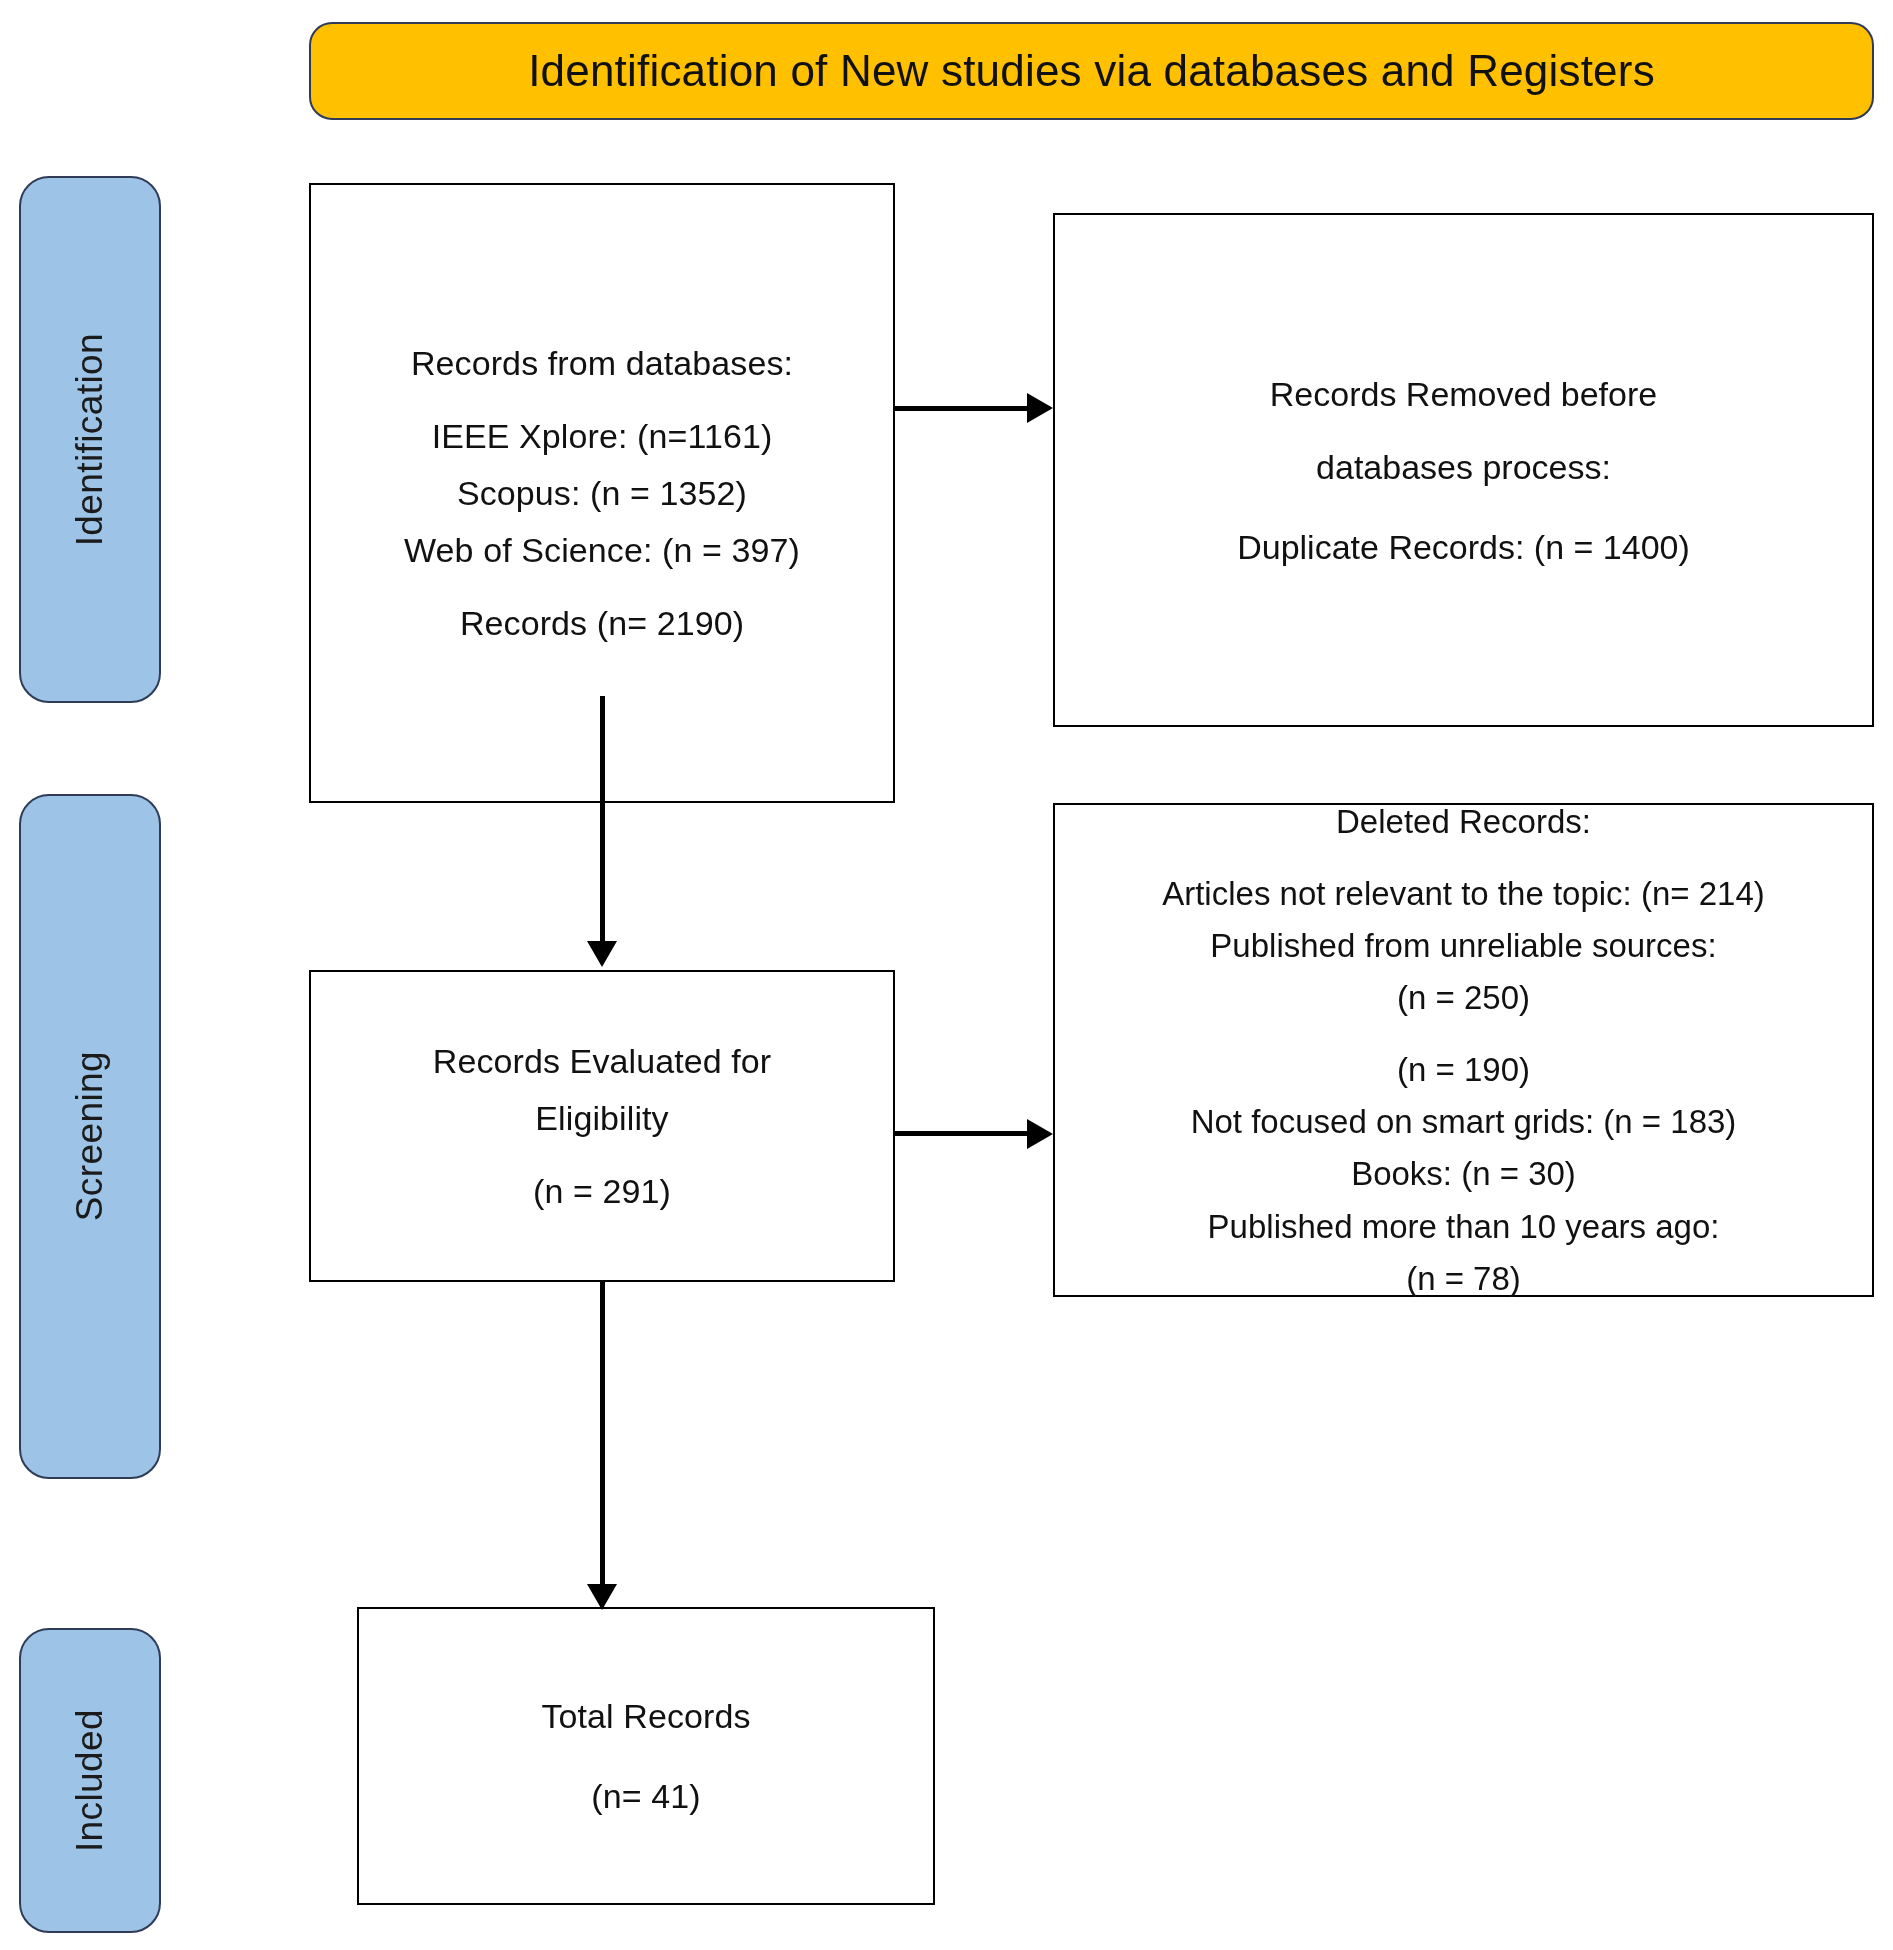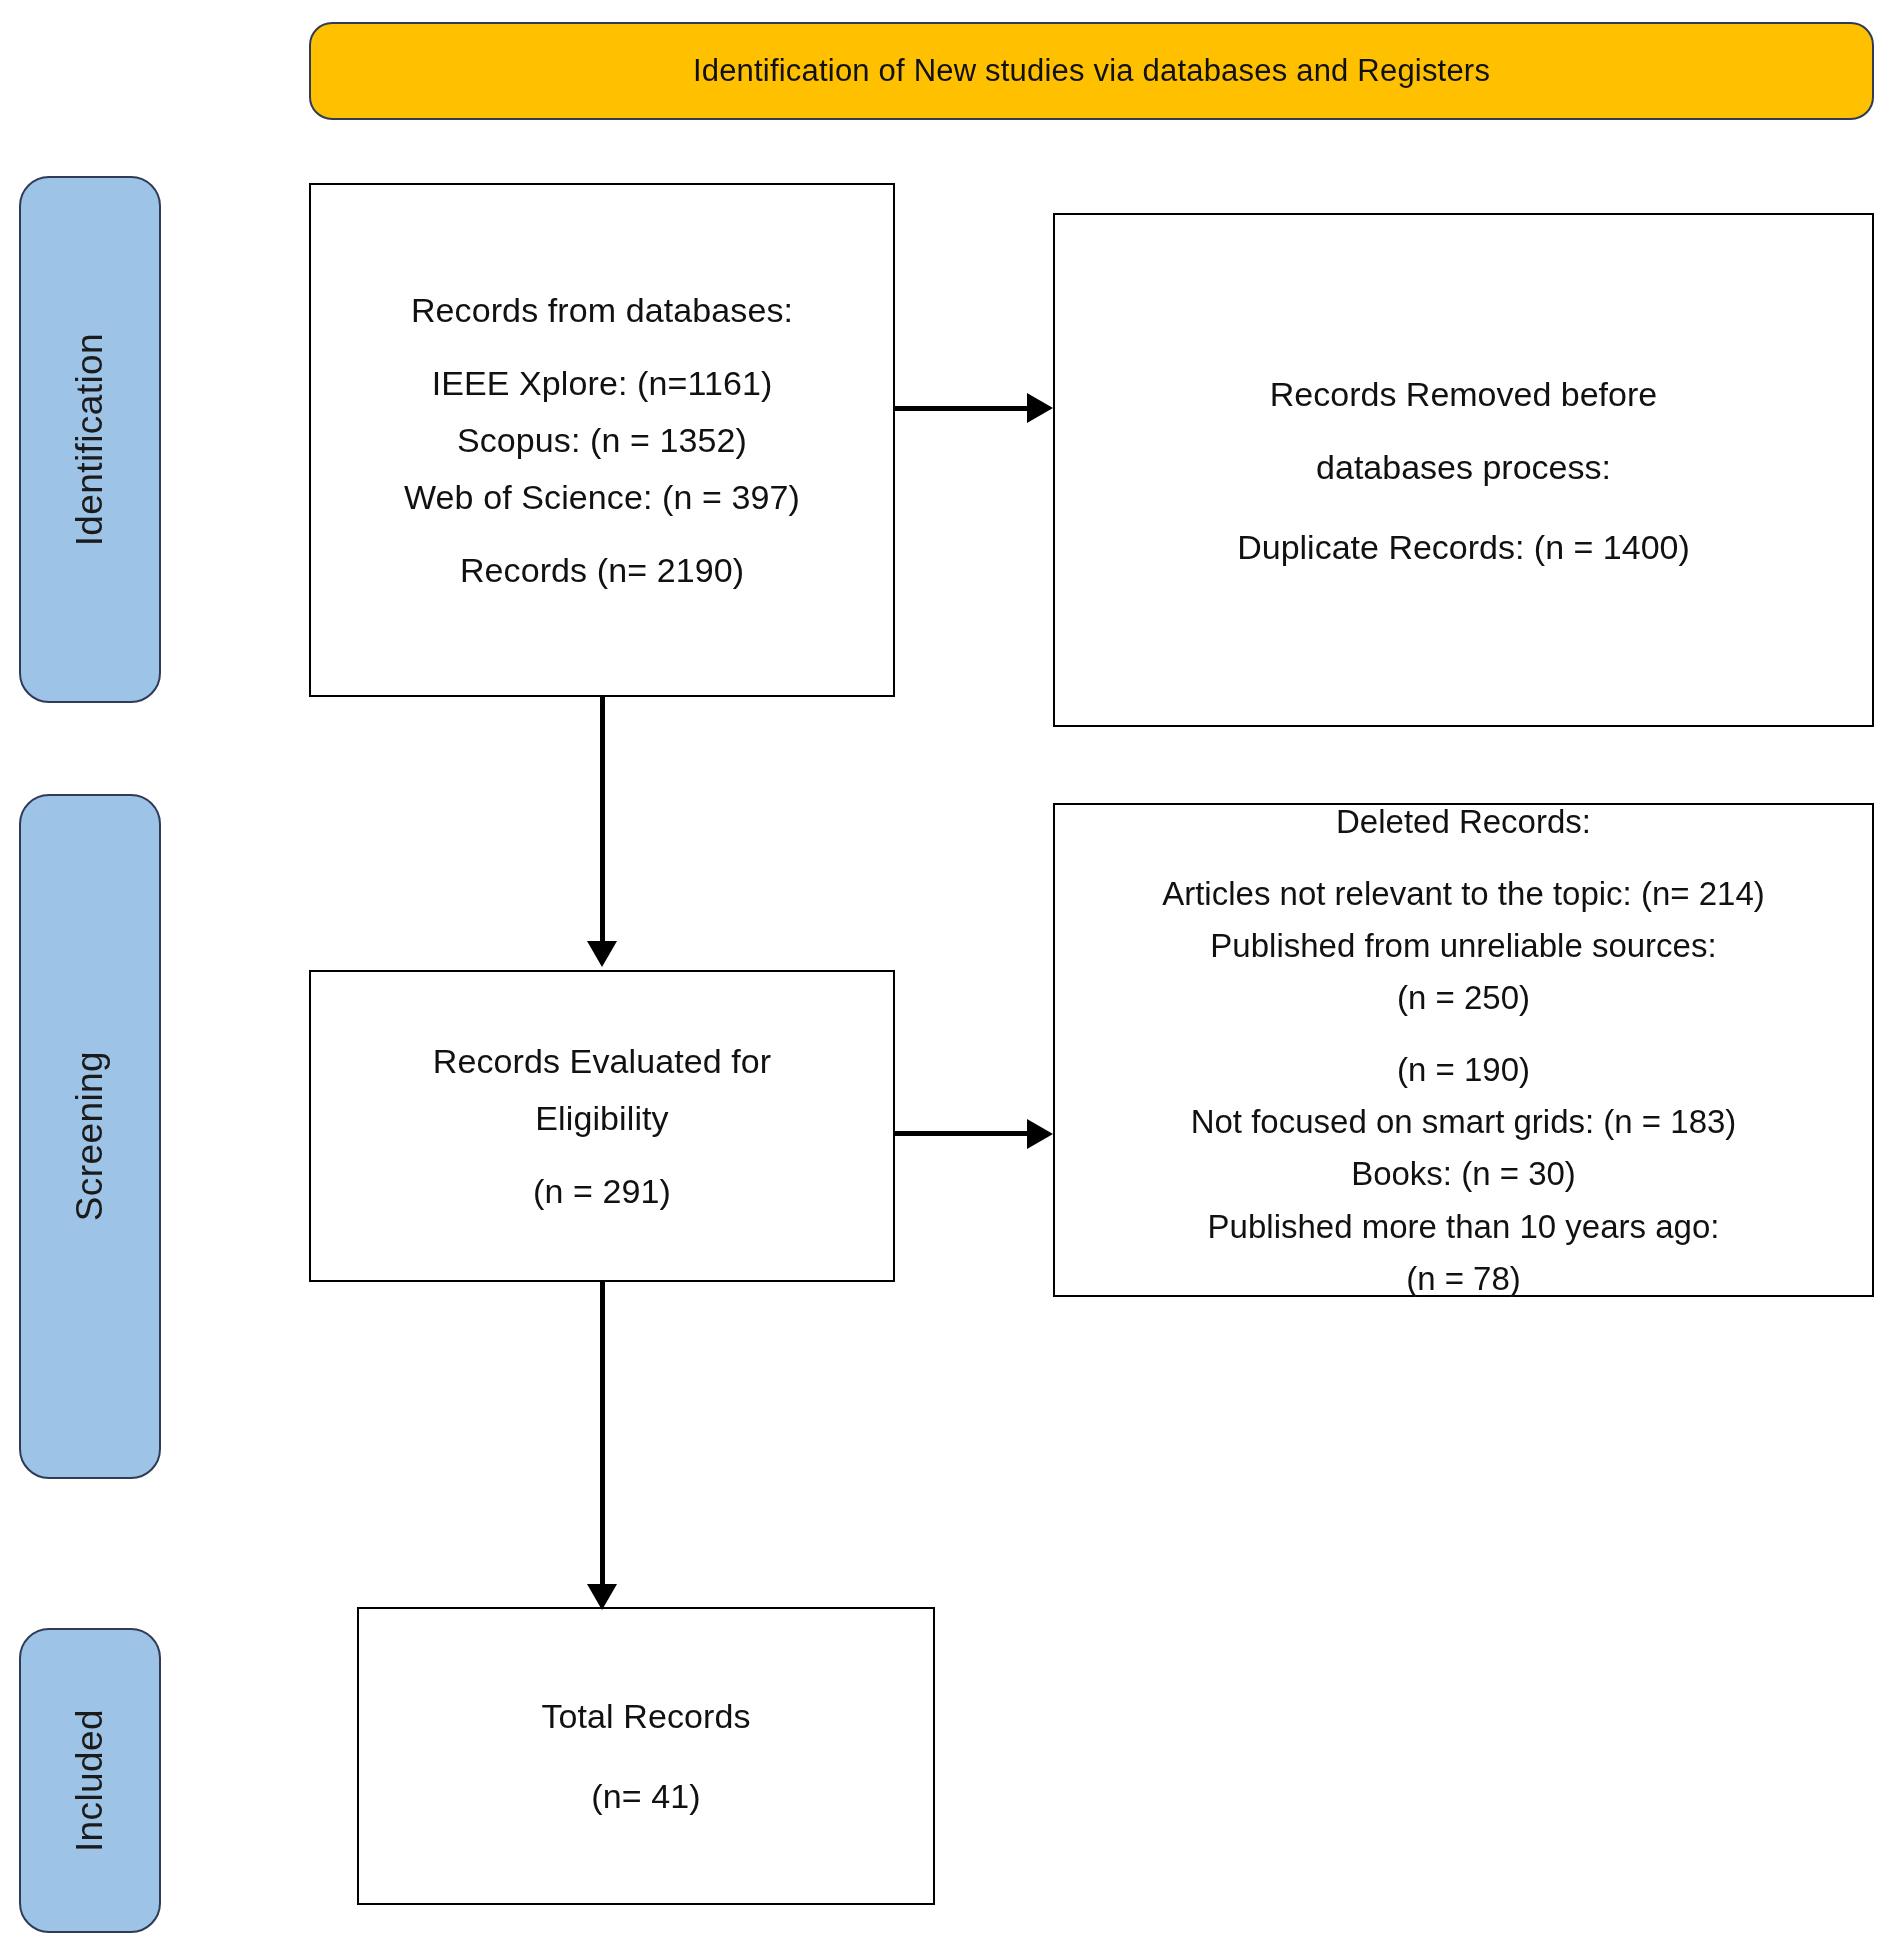--- a/index.html
+++ b/index.html
@@ -27,21 +27,21 @@
     height: 98px;
     background: #FFC000;
     border: 2.6px solid #2F3B57;
     border-radius: 23px;
     box-sizing: border-box;
     display: flex;
     align-items: center;
     justify-content: center;
   }
   .banner-text {
-    font-size: 31px;
+    font-size: 44px;
     color: #111111;
     letter-spacing: 0.2px;
     white-space: nowrap;
   }
 
   
   .stage-pill {
     position: absolute;
     left: 19.3px;
     width: 142px;
@@ -80,21 +80,21 @@
   .box .line {
     font-size: 34px;
     color: #111111;
     line-height: 1.0;
     white-space: nowrap;
   }
   .gap-sm { height: 23px; }
   .gap-md { height: 39px; }
   .gap-lg { height: 46px; }
 
-  #box-databases   { left: 309px;  top: 183px;  width: 586px;  height: 514px; }
+  #box-databases   { left: 309px;  top: 183px;  width: 586px;  height: 620px; }
   #box-removed     { left: 1053px; top: 183px;  width: 821px;  height: 514px; margin-top: 30px; }
   #box-eligibility { left: 309px;  top: 970px; width: 586px;  height: 312px; }
   #box-deleted     { left: 1053px; top: 803px;  width: 821px;  height: 494px; }
   #box-total       { left: 309px;  top: 1607px; width: 578px;  height: 298px; margin-left: 48px; }
 
   #box-databases .line,
   #box-eligibility .line,
   #box-total .line { letter-spacing: 0.1px; }
 
   #box-deleted .line { font-size: 33px; }

